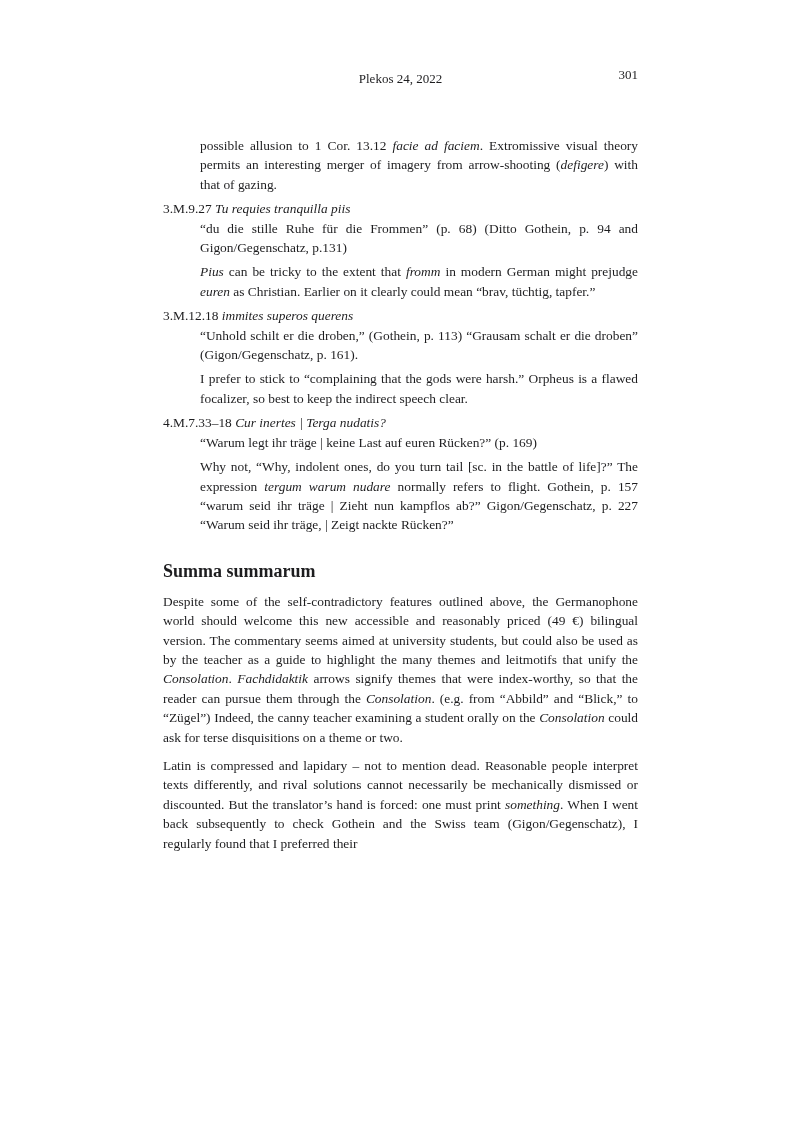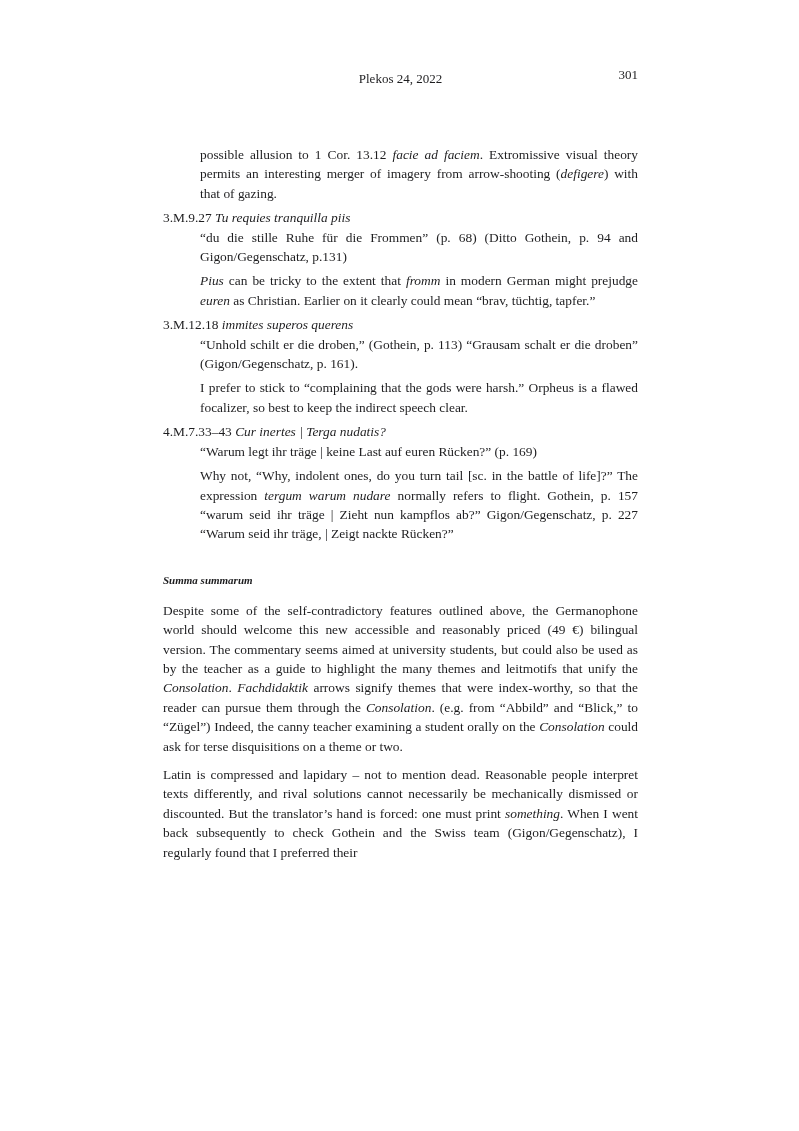--- a/index.html
+++ b/index.html
@@ -20,36 +20,35 @@
     width: 475px;
     height: 22px;
     font-size: 13px;
   }
   .running-head { text-align: center; }
   .page-number { position: absolute; right: 0; top: -4px; }
 
   .textcol {
     position: absolute;
     left: 163px;
-    top: 145px;
+    top: 136px;
     width: 475px;
     font-size: 13.4px;
     line-height: 19.4px;
   }
   p { margin: 0; }
   .blk { margin-bottom: 5px; }
   .label { margin-bottom: 0; }
   .indent { margin-left: 37px; }
   .justify { text-align: justify; }
   .qline { margin: 0; }
   .it { font-style: italic; }
   .section-heading {
-    font-size: 11px;
+    font-size: 18px;
     font-weight: bold;
-    font-style: italic;
     margin: 26px 0 11px 0;
     line-height: 20px;
   }
   .para { margin-bottom: 9px; }
 </style>
 </head>
 <body>
 
 <div class="page">
 
@@ -72,21 +71,21 @@
 
     <section class="entry">
       <p class="blk label"><span>3.M.12.18 </span><span class="it">immites superos querens</span></p>
       <div class="blk indent justify">
         <p class="qline"><span>“Unhold schilt er die droben,” (Gothein, p. 113) “Grausam schalt er die droben” (Gigon/Gegenschatz, p. 161).</span></p>
       </div>
       <p class="blk indent justify"><span>I prefer to stick to “complaining that the gods were harsh.” Orpheus is a flawed focalizer, so best to keep the indirect speech clear.</span></p>
     </section>
 
     <section class="entry">
-      <p class="blk label"><span>4.M.7.33–43 </span><span class="it">Cur inertes | Terga nudatis?</span></p>
+      <p class="blk label"><span>4.M.7.33–18 </span><span class="it">Cur inertes | Terga nudatis?</span></p>
       <div class="blk indent justify">
         <p class="qline"><span>“Warum legt ihr träge | keine Last auf euren Rücken?” (p. 169)</span></p>
       </div>
       <p class="blk indent justify"><span>Why not, “Why, indolent ones, do you turn tail [sc. in the battle of life]?” The expression </span><span class="it">tergum warum nudare</span><span> normally refers to flight. Gothein, p. 157 “warum seid ihr träge | Zieht nun kampflos ab?” Gigon/Gegenschatz, p. 227 “Warum seid ihr träge, | Zeigt nackte Rücken?”</span></p>
     </section>
 
     <h2 class="section-heading">Summa summarum</h2>
 
     <p class="blk justify para"><span>Despite some of the self-contradictory features outlined above, the Germanophone world should welcome this new accessible and reasonably priced (49 €) bilingual version. The commentary seems aimed at university students, but could also be used as by the teacher as a guide to highlight the many themes and leitmotifs that unify the </span><span class="it">Consolation</span><span>. </span><span class="it">Fachdidaktik</span><span> arrows signify themes that were index-worthy, so that the reader can pursue them through the </span><span class="it">Consolation</span><span>. (e.g. from “Abbild” and “Blick,” to “Zügel”) Indeed, the canny teacher examining a student orally on the </span><span class="it">Consolation</span><span> could ask for terse disquisitions on a theme or two.</span></p>
     <p class="blk justify para"><span>Latin is compressed and lapidary – not to mention dead. Reasonable people interpret texts differently, and rival solutions cannot necessarily be mechanically dismissed or discounted. But the translator’s hand is forced: one must print </span><span class="it">something</span><span>. When I went back subsequently to check Gothein and the Swiss team (Gigon/Gegenschatz), I regularly found that I preferred their</span></p>

